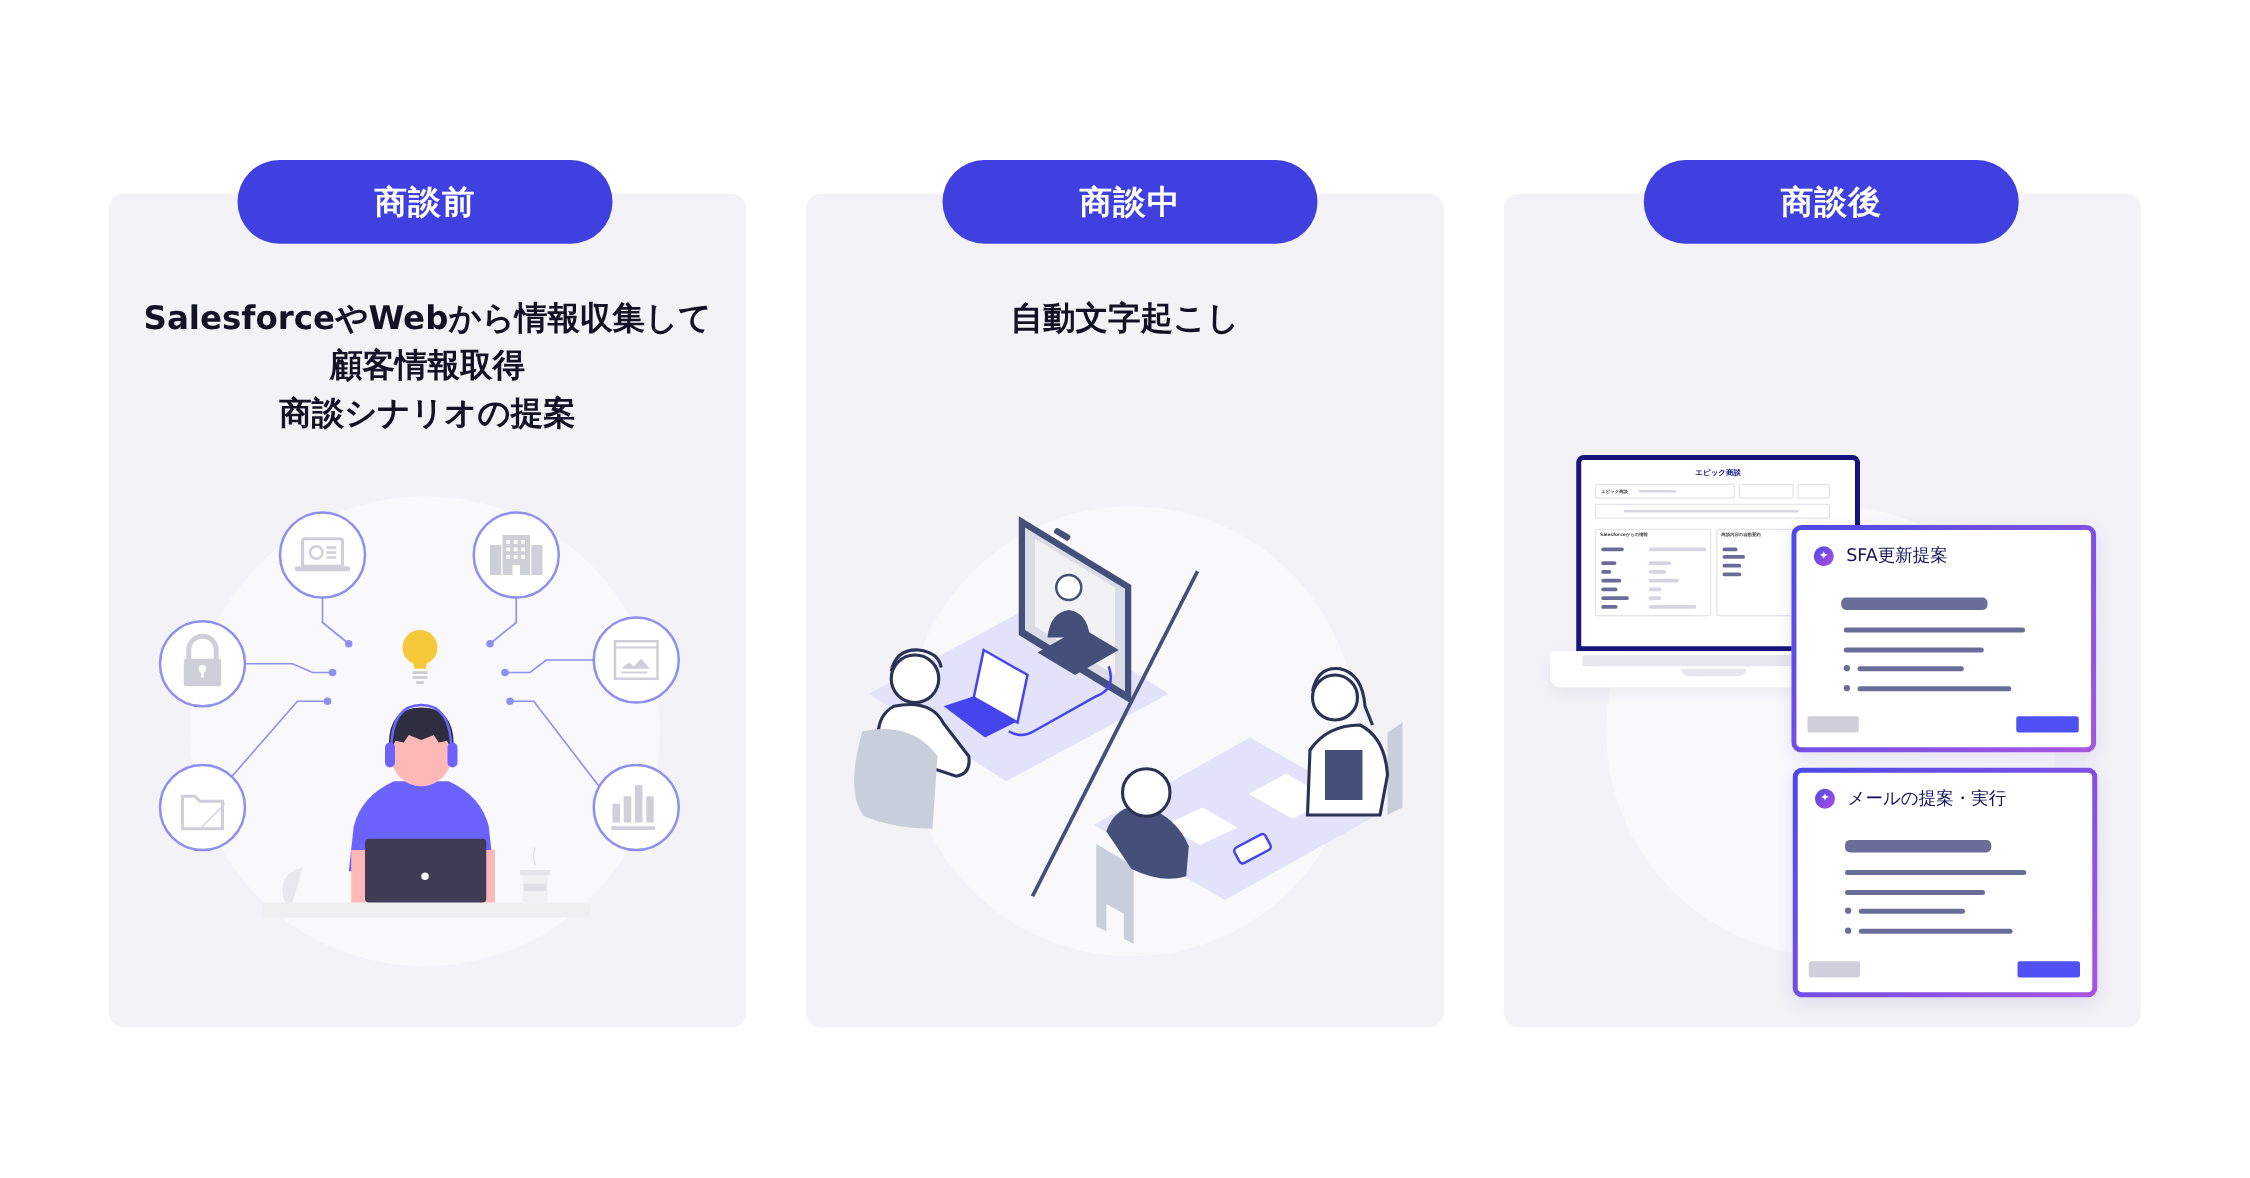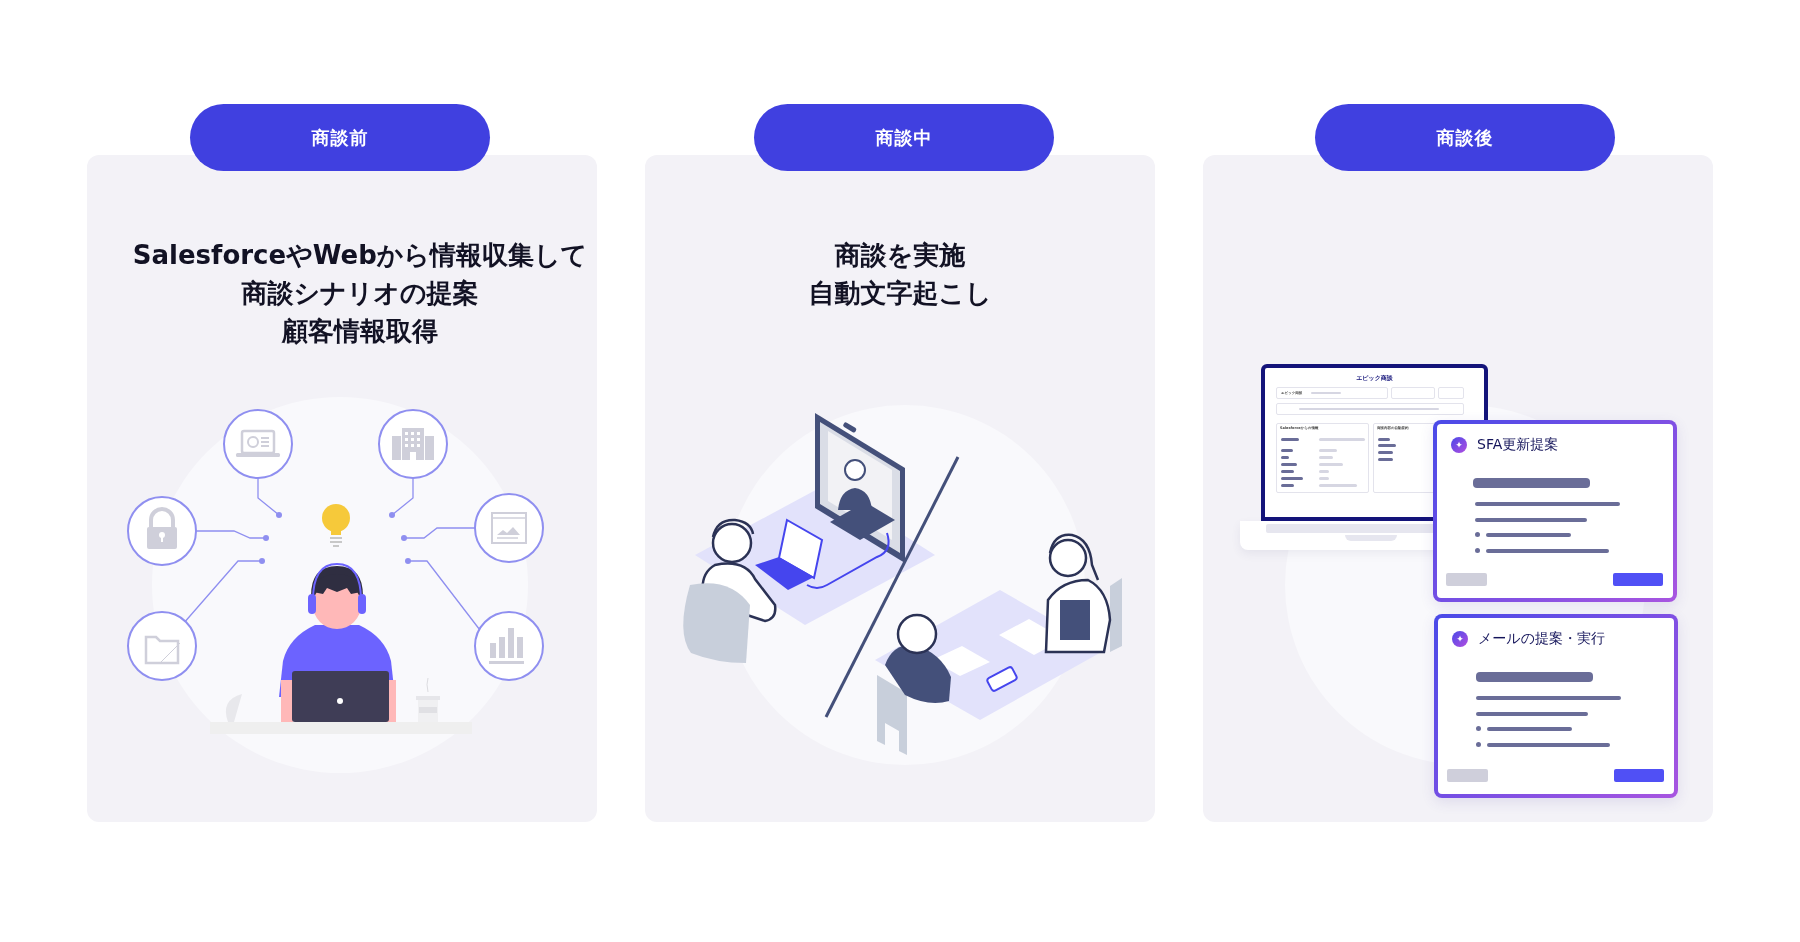--- a/index.html
+++ b/index.html
@@ -3,23 +3,23 @@
 <meta charset="utf-8">
 <style>
   * { box-sizing: border-box; margin: 0; padding: 0; }
   html, body { width: 1800px; height: 942px; background: #ffffff; overflow: hidden; }
   body { position: relative; font-family: "DejaVu Sans", "Liberation Sans", sans-serif; color: #111122; }
   .card {
     position: absolute; top: 155px; width: 510px; height: 667px;
     background: #f3f2f7; border-radius: 12px;
   }
   .pill {
-    position: absolute; top: 104px; width: 300px; height: 67px;
+    position: absolute; top: 128px; width: 300px; height: 67px;
     background: #4040e0; border-radius: 34px; color: #fff;
-    font-weight: bold; font-size: 18px; display: flex; align-items: center; justify-content: center;
+    font-weight: bold; font-size: 26px; display: flex; align-items: center; justify-content: center;
     letter-spacing: 1px; z-index: 2;
   }
   .title {
     position: absolute; top: 236px; width: 510px; text-align: center;
     font-weight: bold; font-size: 26px; line-height: 38px; color: #121224;
   }
   .title span { display: block; white-space: nowrap; }
   svg.illus { position: absolute; left: 0; top: 0; }
   .laptop3 { position: absolute; }
   .lp-screen {
@@ -58,27 +58,26 @@
 <body>
 
 <div class="card" style="left:87px"></div>
 <div class="card" style="left:645px"></div>
 <div class="card" style="left:1203px"></div>
 
 <div class="pill" style="left:190px">商談前</div>
 <div class="pill" style="left:754px">商談中</div>
 <div class="pill" style="left:1315px">商談後</div>
 
-<div class="title" style="left:105px">
+<div class="title" style="left:87px">
   <span>SalesforceやWebから情報収集して</span>
+  <span>顧客情報取得</span>
   <span>商談シナリオの提案</span>
-  <span>顧客情報取得</span>
 </div>
 <div class="title" style="left:645px">
-  <span>商談を実施</span>
   <span>自動文字起こし</span>
 </div>
 <div class="title" style="left:1203px">
 </div>
 
 <svg class="illus" width="1800" height="942" viewBox="0 0 1800 942">
 
   <g>
     <circle cx="340" cy="585" r="188" fill="#f9f9fc"></circle>
 

